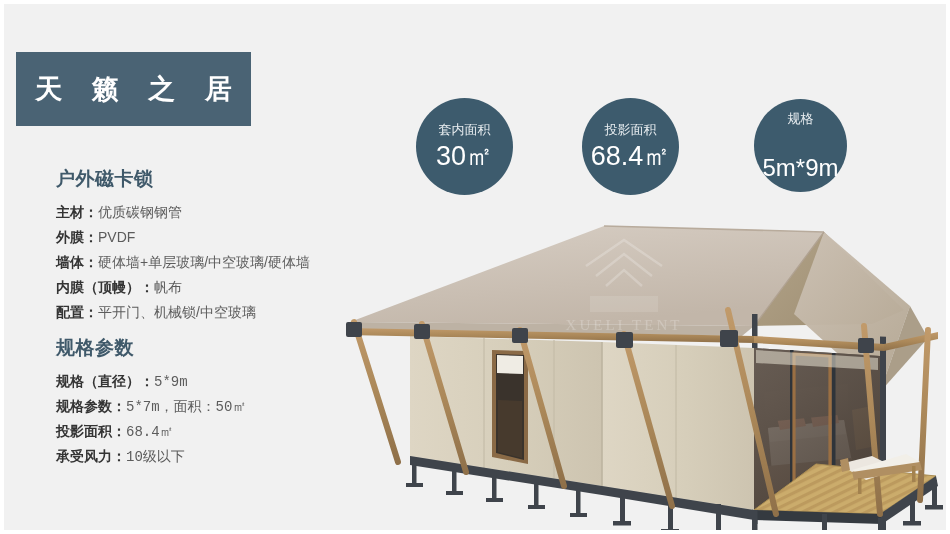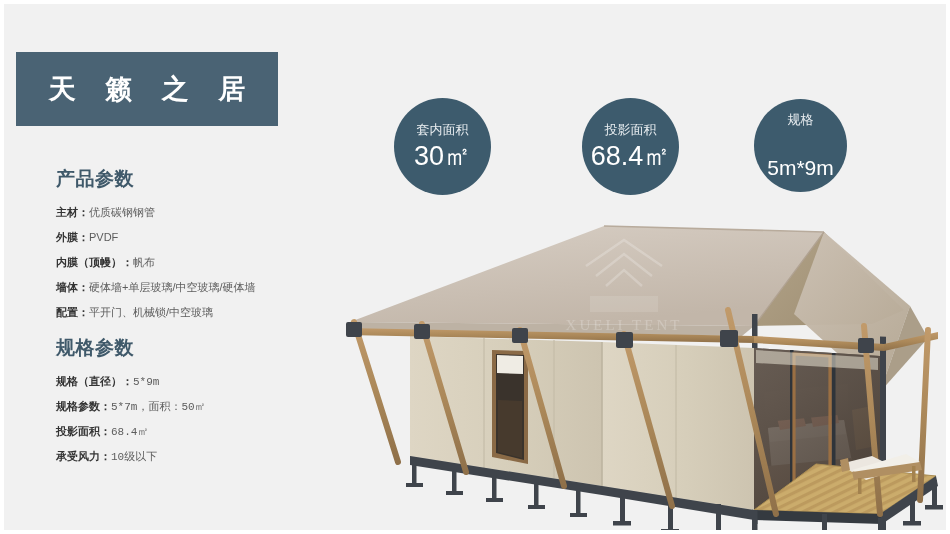--- a/index.html
+++ b/index.html
@@ -21,21 +21,21 @@
     box-sizing: border-box;
     border: 4px solid #ffffff;
     overflow: hidden;
   }
 
   
   #title-banner {
     position: absolute;
     left: 12px;
     top: 48px;
-    width: 262px;
+    width: 235px;
     height: 74px;
     background: #4a6374;
     display: flex;
     align-items: center;
     justify-content: center;
   }
   #title-banner .title-text {
     color: #ffffff;
     font-size: 27px;
     font-weight: bold;
@@ -59,21 +59,21 @@
     margin: 0 0 9px 0;
     letter-spacing: 0.5px;
     line-height: 1.2;
   }
   .spec-list {
     list-style: none;
     margin: 0;
     padding: 0;
   }
   .spec-row {
-    font-size: 11px;
+    font-size: 14px;
     line-height: 25px;
     white-space: nowrap;
   }
   .spec-label {
     font-weight: bold;
     color: #343434;
   }
   .spec-value {
     color: #5c5c5c;
   }
@@ -100,24 +100,24 @@
     margin-bottom: 7px;
     color: #e8edf0;
     white-space: nowrap;
   }
   .badge .badge-value {
     font-size: 27px;
     line-height: 1;
     font-weight: normal;
     white-space: nowrap;
   }
-  #badge-1 { left: 390px; top: 94px; width: 97px; height: 97px; }
+  #badge-1 { left: 412px; top: 94px; width: 97px; height: 97px; }
   #badge-2 { left: 578px; top: 94px; width: 97px; height: 97px; }
   #badge-3 { left: 750px; top: 95px; width: 93px; height: 93px; gap: 24px; }
-  #badge-3 .badge-value { font-size: 21px; }
+  #badge-3 .badge-value { font-size: 24px; }
 
   
   #tent-render {
     position: absolute;
     left: 320px;
     top: 210px;
     width: 630px;
     height: 324px;
   }
   #tent-render svg { display: block; width: 100%; height: 100%; }
@@ -127,33 +127,33 @@
 
 <div id="page">
 
   <div id="title-banner">
     <span class="title-text">天 籁 之 居</span>
   </div>
 
   <div id="spec-column">
 
     <div id="spec-group-1">
-      <h2 class="section-heading">产品参数</h2>
+      <h2 class="section-heading">户外磁卡锁</h2>
       <ul class="spec-list">
         <li class="spec-row">
           <span class="spec-label">主材：</span><span class="spec-value">优质碳钢钢管</span>
         </li>
         <li class="spec-row">
           <span class="spec-label">外膜：</span><span class="spec-value">PVDF</span>
         </li>
         <li class="spec-row">
+          <span class="spec-label">墙体：</span><span class="spec-value">硬体墙+单层玻璃/中空玻璃/硬体墙</span>
+        </li>
+        <li class="spec-row">
           <span class="spec-label">内膜（顶幔）：</span><span class="spec-value">帆布</span>
-        </li>
-        <li class="spec-row">
-          <span class="spec-label">墙体：</span><span class="spec-value">硬体墙+单层玻璃/中空玻璃/硬体墙</span>
         </li>
         <li class="spec-row">
           <span class="spec-label">配置：</span><span class="spec-value">平开门、机械锁/中空玻璃</span>
         </li>
       </ul>
     </div>
 
     <div id="spec-group-2">
       <h2 class="section-heading">规格参数</h2>
       <ul class="spec-list">

